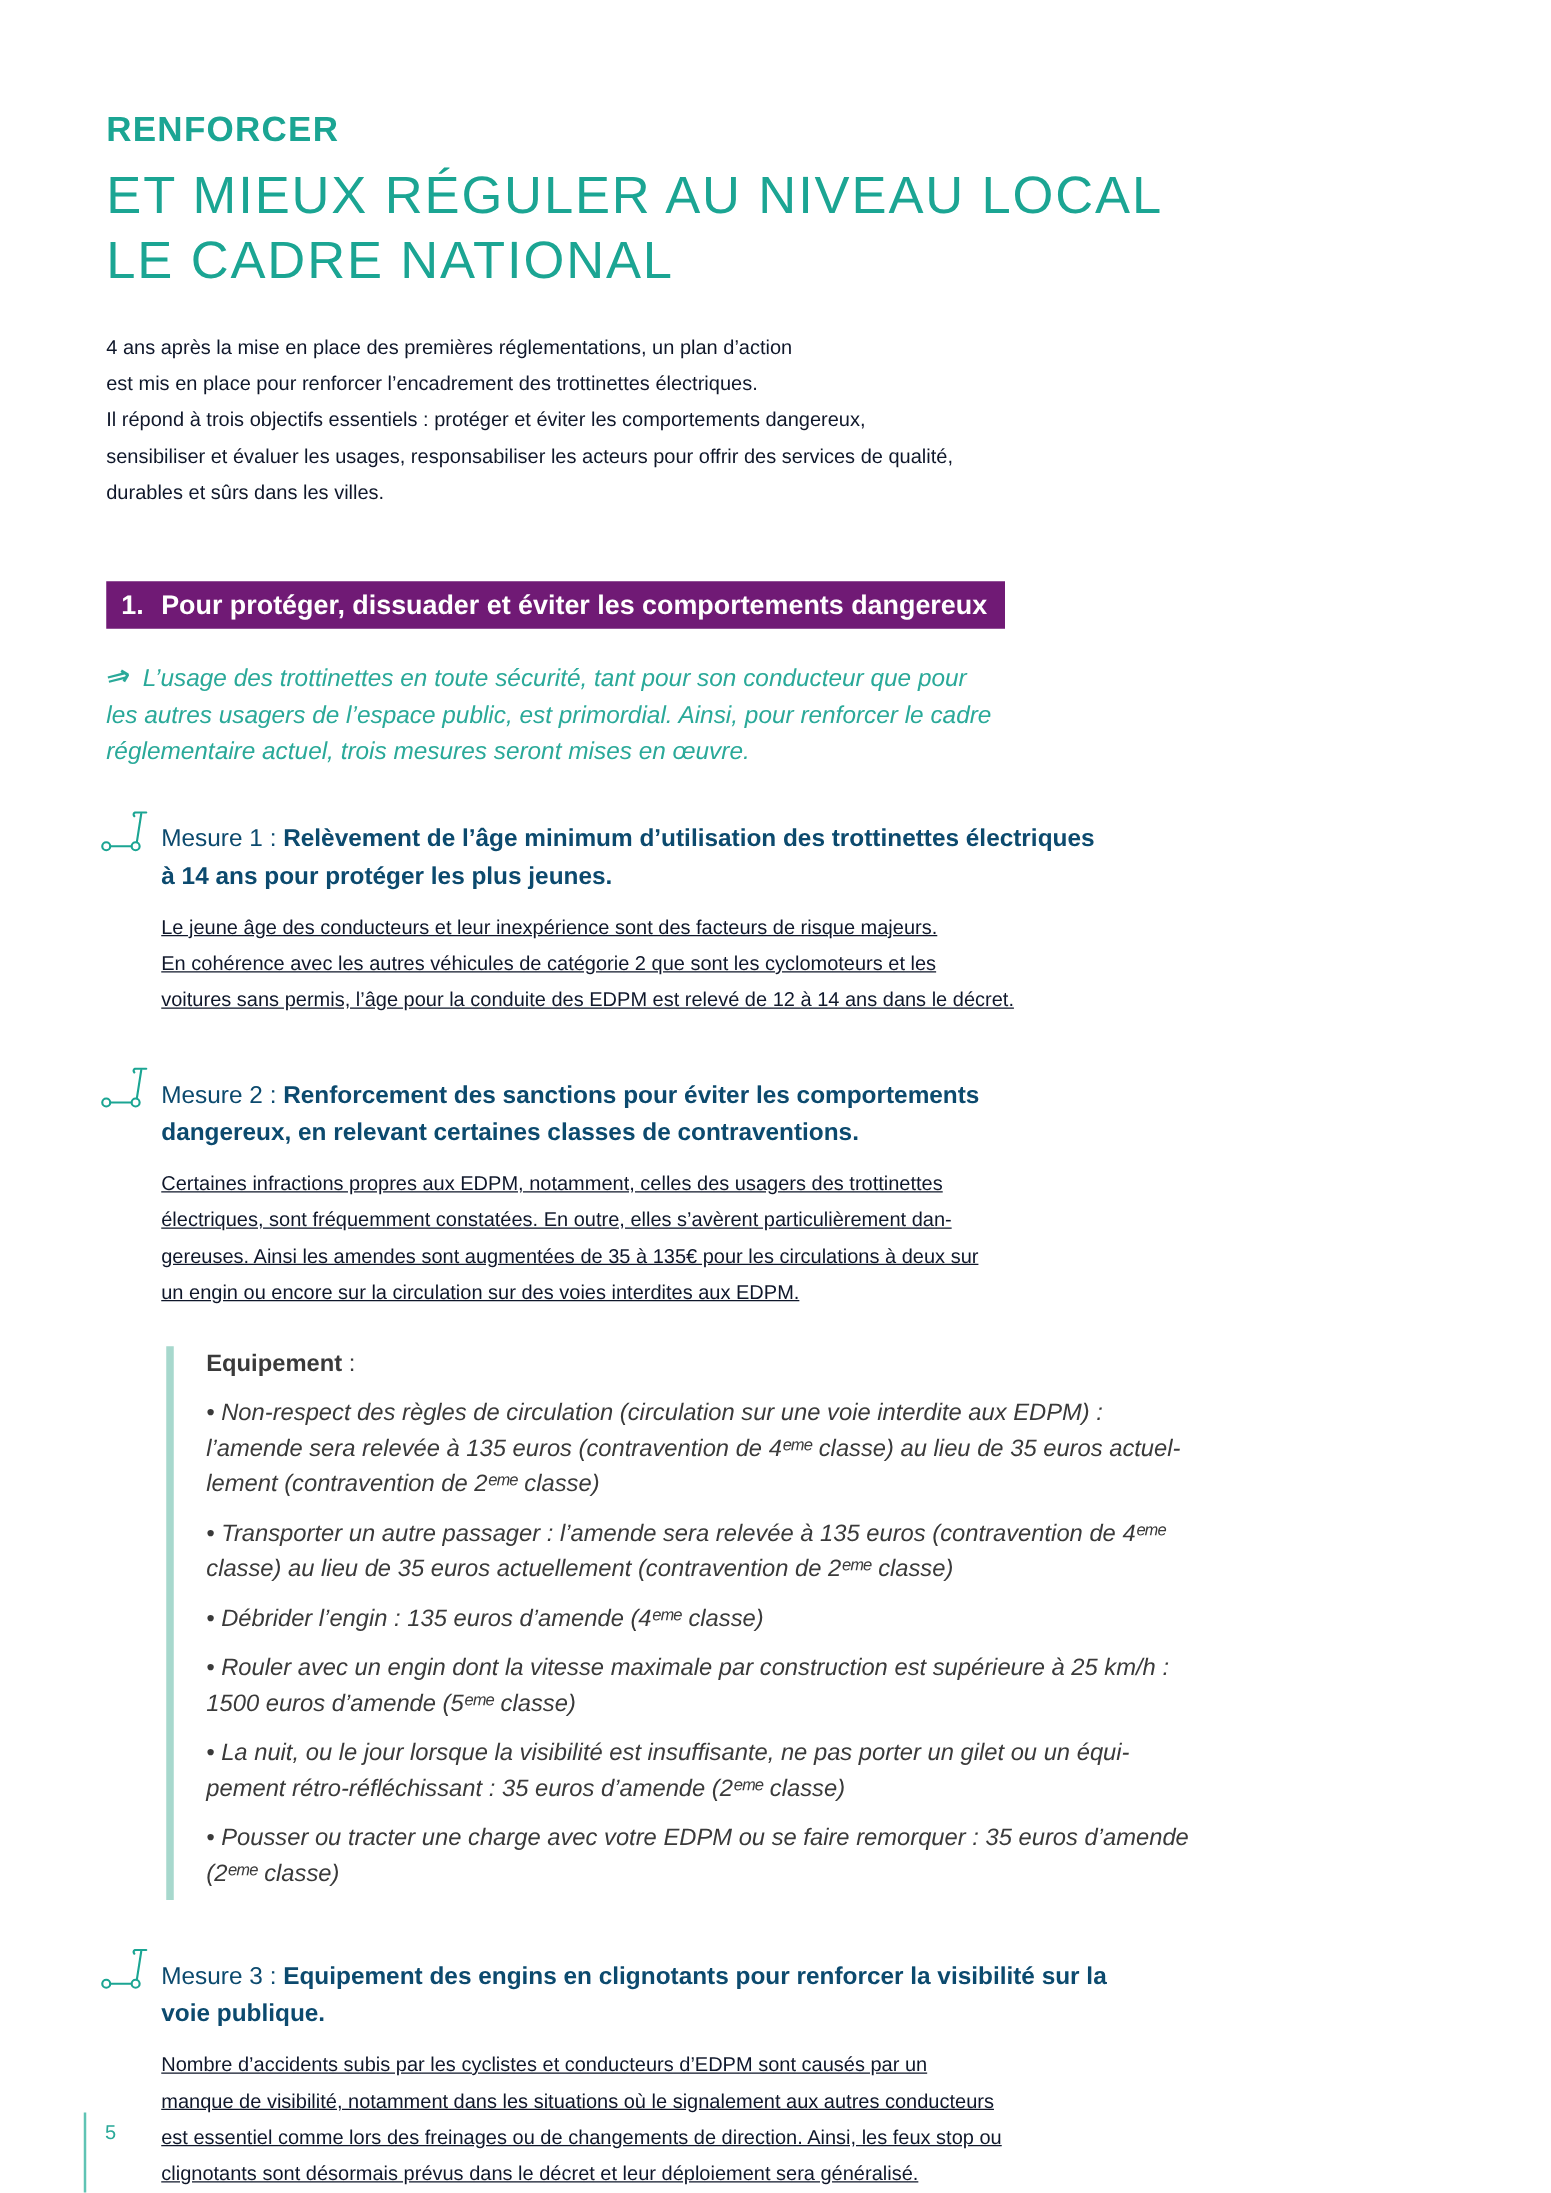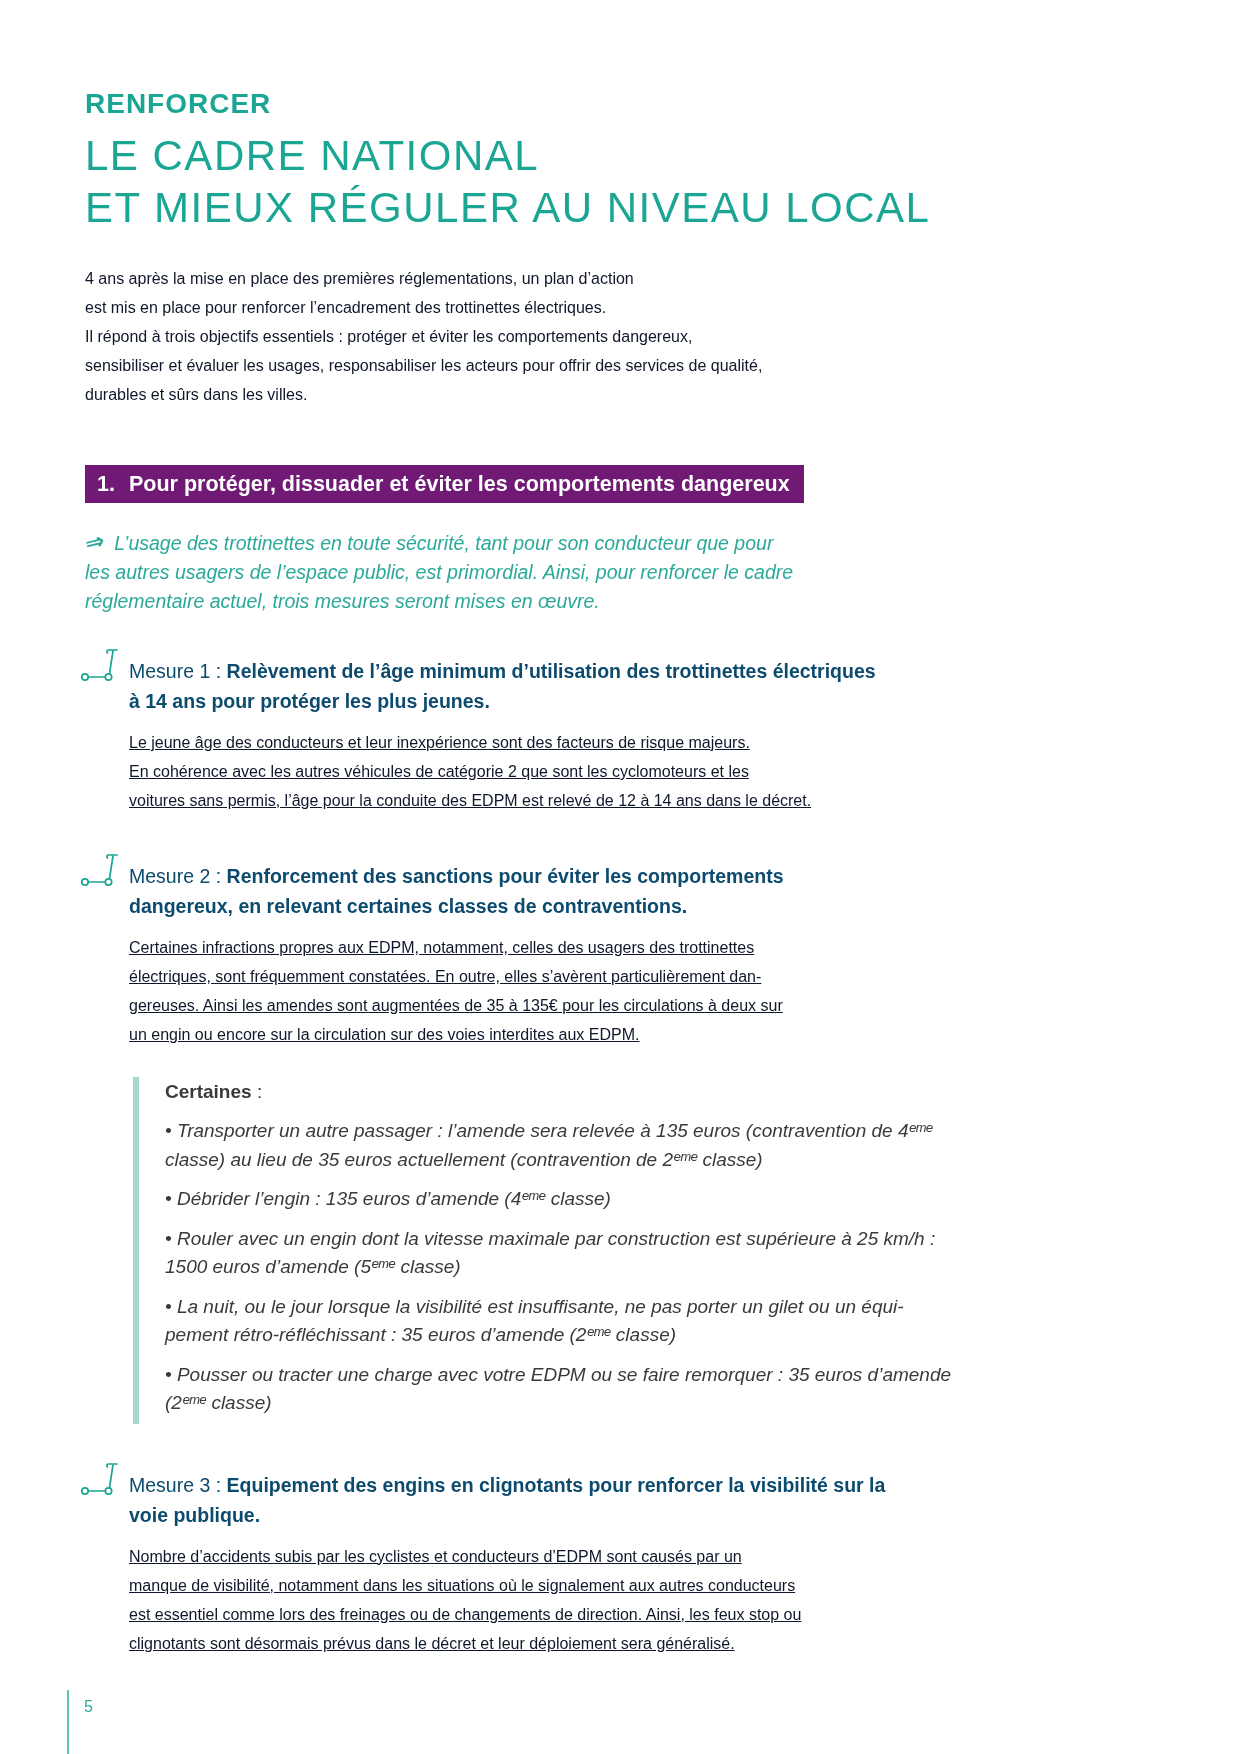--- a/index.html
+++ b/index.html
@@ -54,22 +54,22 @@
   .page-num{position:absolute;left:84px;top:1698px;color:#2aa999;font-size:16px;}
 </style>
 </head>
 <body>
 
 <div class="content">
 
   
   <div class="doc-title">
     <div class="t-bold">RENFORCER</div>
+    <div class="t-light">ET MIEUX RÉGULER AU NIVEAU LOCAL</div>
     <div class="t-light">LE CADRE NATIONAL</div>
-    <div class="t-light">ET MIEUX RÉGULER AU NIVEAU LOCAL</div>
   </div>
 
   
   <p class="prose intro">4 ans après la mise en place des premières réglementations, un plan d’action
 est mis en place pour renforcer l’encadrement  des trottinettes électriques.
 Il répond à trois objectifs essentiels : protéger et éviter les comportements dangereux,
 sensibiliser et évaluer les usages, responsabiliser les acteurs pour offrir des services de qualité,
 durables et sûrs dans les villes.</p>
 
   
@@ -114,21 +114,24 @@
     <p class="measure-head"><span>Mesure 2 : </span><strong>Renforcement des sanctions pour éviter les comportements
 dangereux, en relevant certaines classes de contraventions.</strong></p>
     <p class="prose measure-body" style="margin-left:0;">Certaines infractions propres aux EDPM, notamment, celles des usagers des trottinettes
 électriques, sont fréquemment constatées. En outre, elles s’avèrent particulièrement dan-
 gereuses. Ainsi les amendes sont augmentées de 35 à 135€ pour les circulations à deux sur
 un engin ou encore sur la circulation sur des voies interdites aux EDPM.</p>
   </div>
 
   
   <div class="sanctions">
-    <p class="sanctions-head"><b>Certaines</b><span> :</span></p>
+    <p class="sanctions-head"><b>Equipement</b><span> :</span></p>
+    <p class="sanction-item">• Non-respect des règles de circulation (circulation sur une voie interdite aux EDPM) :
+l’amende sera relevée à 135 euros (contravention de 4ᵉᵐᵉ classe) au lieu de 35 euros actuel-
+lement (contravention de 2ᵉᵐᵉ classe)</p>
     <p class="sanction-item">• Transporter un autre passager : l’amende sera relevée à 135 euros (contravention de 4ᵉᵐᵉ
 classe) au lieu de 35 euros actuellement  (contravention de 2ᵉᵐᵉ classe)</p>
     <p class="sanction-item">• Débrider l’engin : 135 euros d’amende (4ᵉᵐᵉ classe)</p>
     <p class="sanction-item">• Rouler avec un engin dont la vitesse maximale par construction est supérieure à 25 km/h :
 1500 euros d’amende (5ᵉᵐᵉ classe)</p>
     <p class="sanction-item">• La nuit, ou le jour lorsque la visibilité est insuffisante, ne pas porter un gilet ou un équi-
 pement rétro-réfléchissant : 35 euros d’amende (2ᵉᵐᵉ classe)</p>
     <p class="sanction-item" style="margin-bottom:0;">• Pousser ou tracter une charge avec votre EDPM ou se faire remorquer : 35 euros d’amende
 (2ᵉᵐᵉ classe)</p>
   </div>

